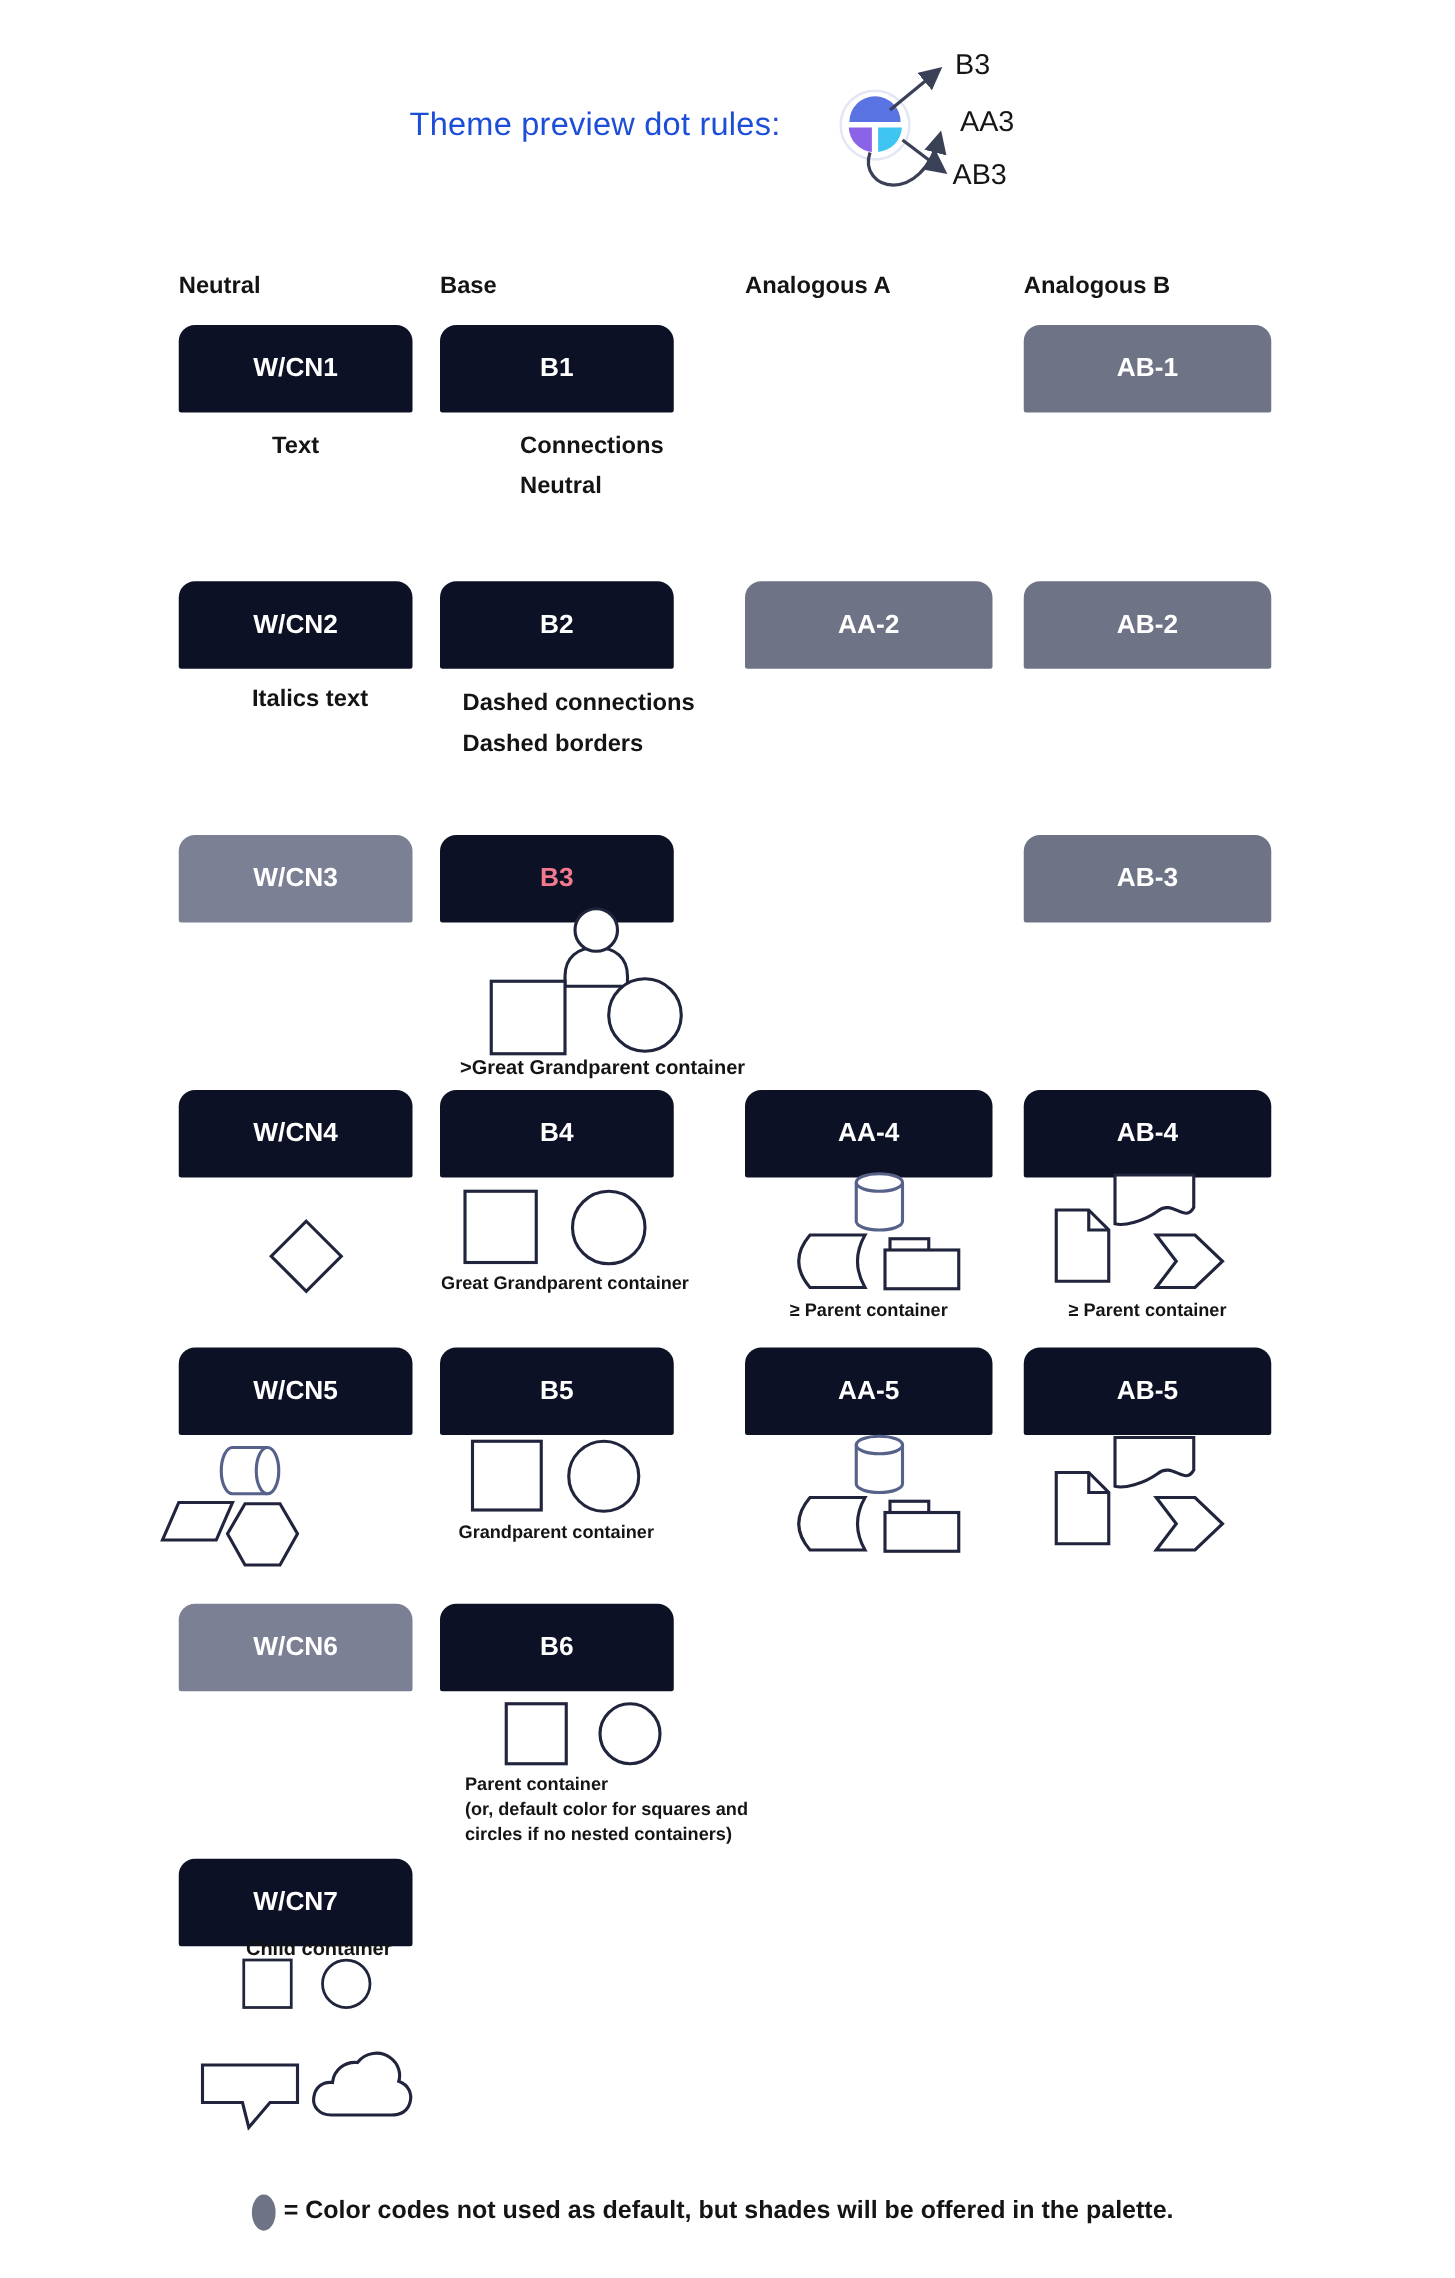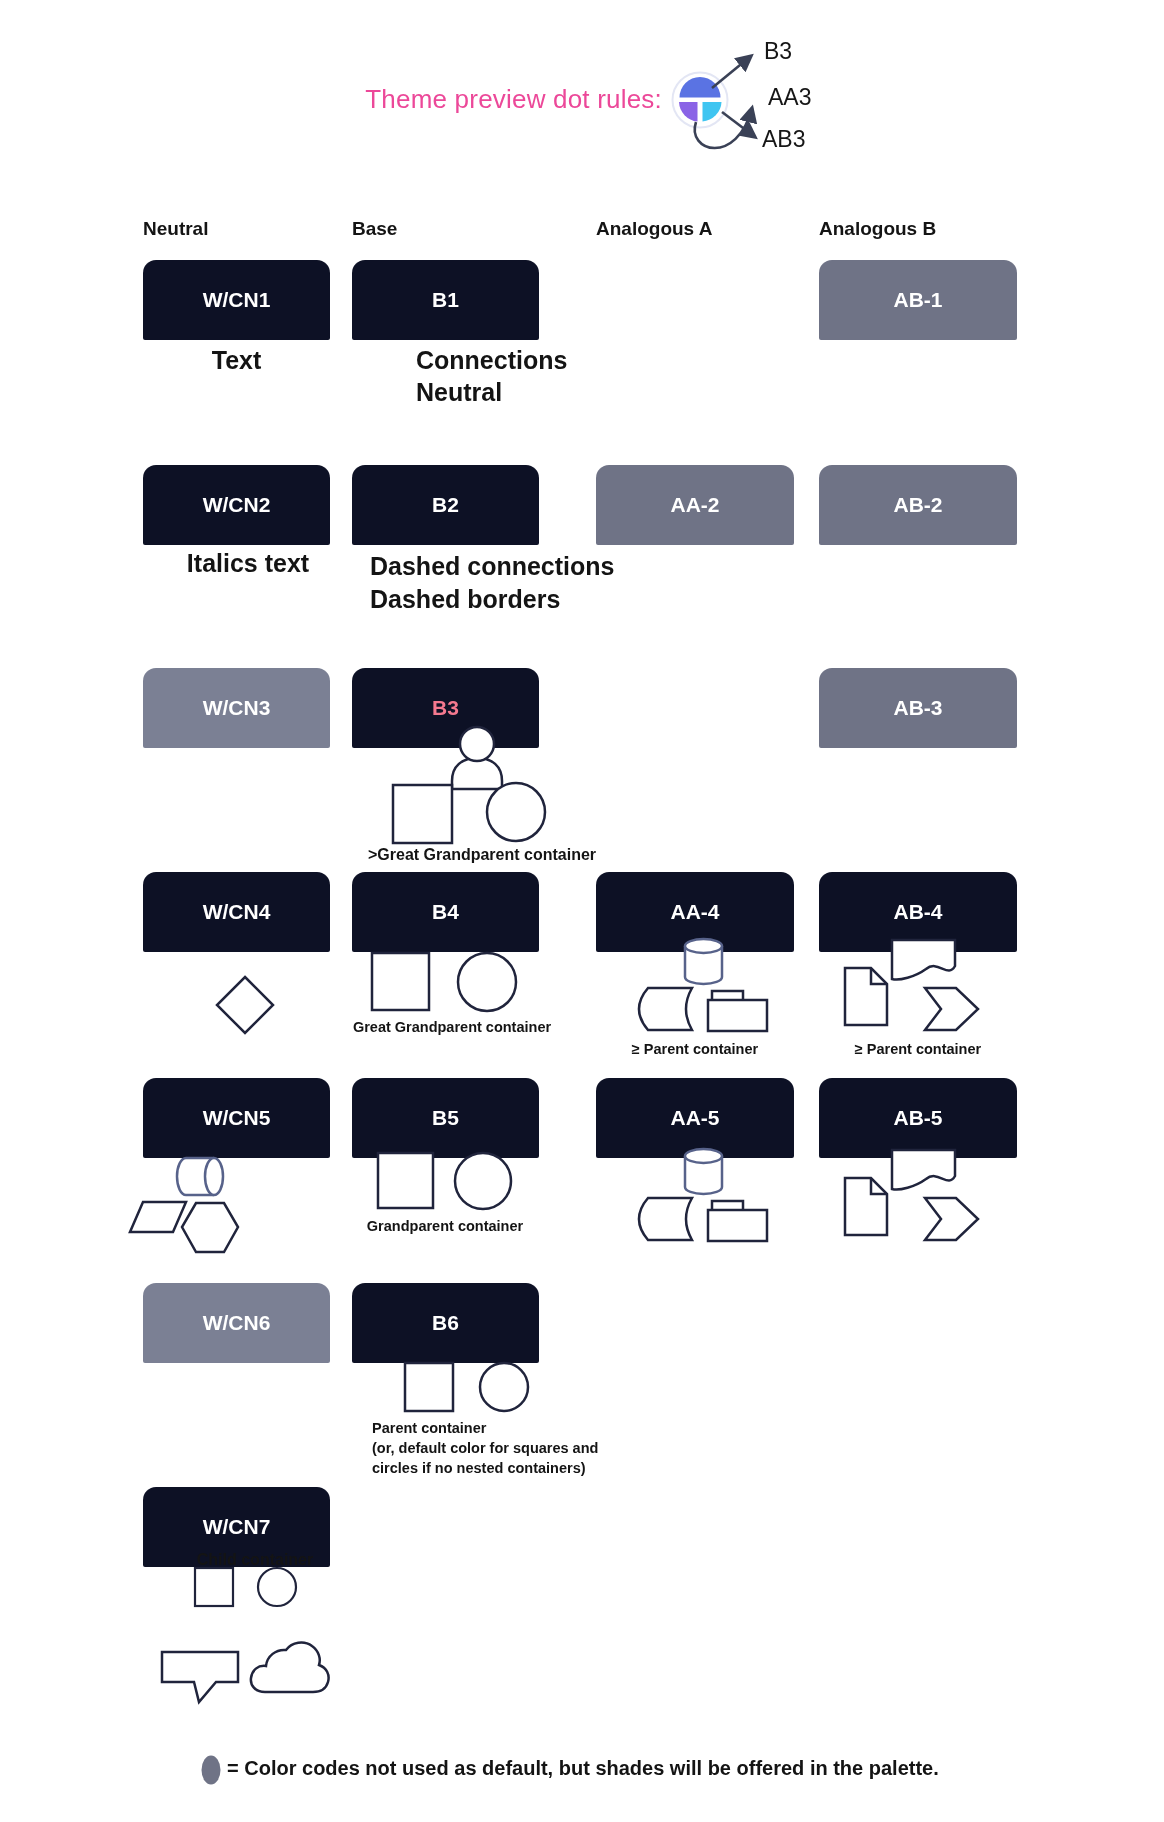--- a/index.html
+++ b/index.html
@@ -1,40 +1,40 @@
 <!DOCTYPE html>
 <html style="--dark: #0D1125; --neutral_gray: #7B8094; --accent_gray: #6F7386; --pink: #F4798F; --ink: #20243C; --cylinder_stroke: #57628A; --arrow: #3A4156; --dot_blue: #5A73E3; --dot_purple: #8A63E6; --dot_cyan: #3FC5F1; --ring: #E3E6F4; --text: #141414;"><head>
 <meta charset="utf-8">
 <style>
   html,body{margin:0;padding:0;background:#fff;}
   #canvas{
     position:relative;width:1164px;height:1822px;background:#fff;
     font-family:"Liberation Sans",sans-serif;color:var(--text,#141414);overflow:hidden;
   }
   .title{
-    position:absolute;left:290px;top:84px;width:372px;text-align:right;
-    font-size:26px;font-weight:500;letter-spacing:.2px;color:#ec4899;
+    position:absolute;left:290px;top:84px;width:372px;text-align:center;
+    font-size:26px;font-weight:500;letter-spacing:.2px;color:#1d4ed8;
   }
   .dlabel{position:absolute;font-size:23px;font-weight:500;color:#161616;}
   .hdr{position:absolute;top:218px;text-align:left;font-weight:700;font-size:19px;}
   .swatch{
-    position:absolute;height:80px;border-radius:13px 13px 2px 2px;
+    position:absolute;height:70px;border-radius:13px 13px 2px 2px;
     display:flex;align-items:center;justify-content:center;
     font-weight:700;font-size:21px;color:#fff;
   }
   .col1{left:143px;width:187px}.col2{left:352px;width:187px}
   .col3{left:596px;width:198px}.col4{left:819px;width:198px}
   .r1{top:260px}.r2{top:465px}.r3{top:668px}.r4{top:872px}
   .r5{top:1078px}.r6{top:1283px}.r7{top:1487px}
   .dark{background:var(--dark,#0D1125)}
   .gneutral{background:var(--neutral_gray,#7B8094)}
   .gaccent{background:var(--accent_gray,#6F7386)}
   .pinktext{color:var(--pink,#F4798F)}
   .note{position:absolute;font-weight:700;color:#141414;white-space:nowrap;}
-  .f19{font-size:25px}.f15{font-size:16px}.f14{font-size:14.5px}
+  .f19{font-size:19px}.f15{font-size:16px}.f14{font-size:14.5px}
   .center{text-align:center}
   .legendtext{position:absolute;left:227px;top:1757px;font-size:20px;font-weight:700;white-space:nowrap;}
   svg.overlay{position:absolute;left:0;top:0;pointer-events:none;}
 </style>
 </head>
 <body>
 
 <div id="canvas">
 
   <div class="title">Theme preview dot rules:</div>

